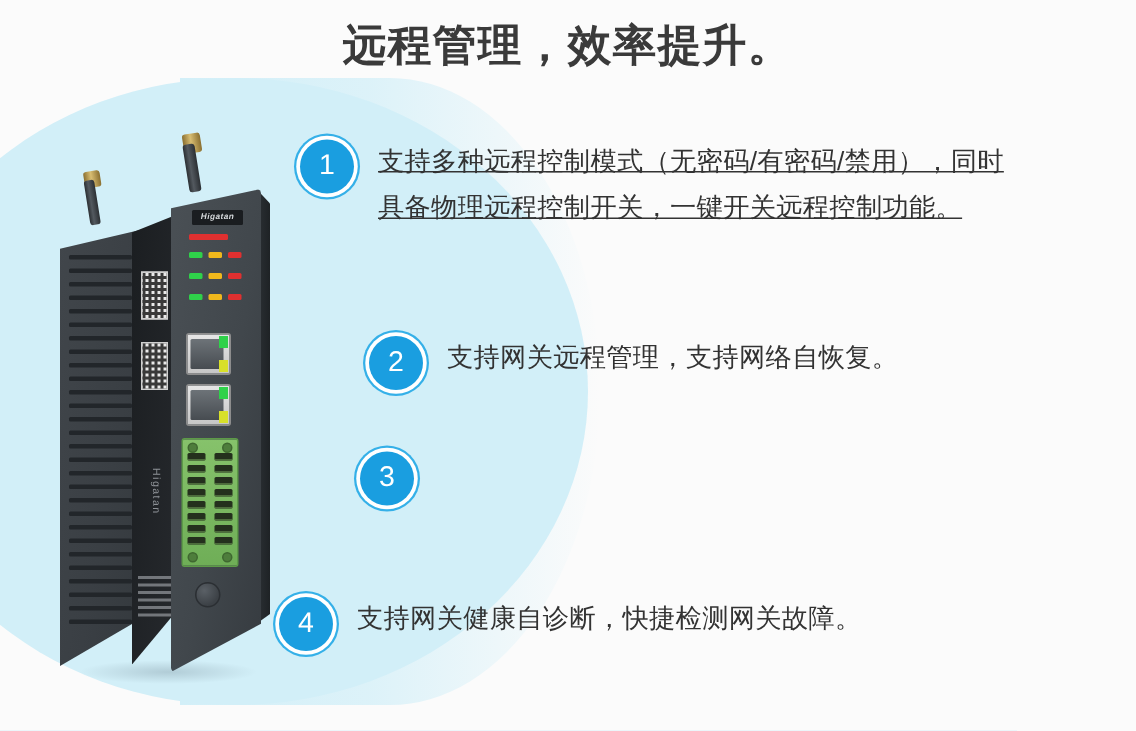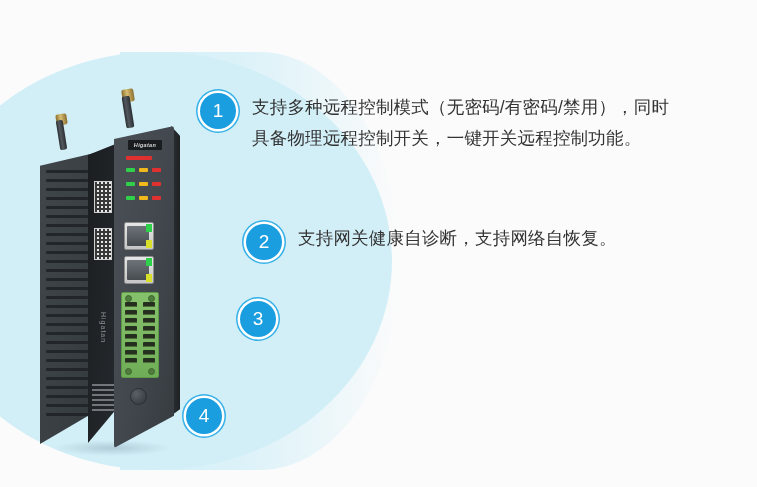--- a/index.html
+++ b/index.html
@@ -98,21 +98,21 @@
     font-family: "Liberation Sans", sans-serif;
   }
 
   .feature-text {
     font-size: 17.5px;
     line-height: 31px;
     color: #333333;
     letter-spacing: 0.2px;
     white-space: pre-line;
   }
-  .feature-1 .feature-text { width: 420px; }
+  .feature-1 .feature-text { width: 420px; text-decoration: underline; }
   .feature-2 .feature-text { width: 400px; }
   .feature-3 .feature-text { width: 375px; }
   .feature-4 .feature-text { width: 440px; }
 
   
   .device-wrap {
     position: absolute;
     left: 22px;
     top: 88px;
     width: 200px;
@@ -470,36 +470,38 @@
             </div>
         </div>
       </div>
 
       <div class="reset-btn"></div>
     </div>
 
     <div class="dev-shadow"></div>
   </div>
 
+  <div class="headline">远程管理，效率提升。</div>
 
   <div class="features">
 
     <div class="feature-row feature-1">
       <div class="badge">1</div>
       <div class="feature-text">支持多种远程控制模式（无密码/有密码/禁用），同时具备物理远程控制开关，一键开关远程控制功能。</div>
     </div>
 
     <div class="feature-row feature-2">
       <div class="badge">2</div>
-      <div class="feature-text">支持网关健康自诊断，支持网络自恢复。</div>
+      <div class="feature-text">支持网关远程管理，支持网络自恢复。</div>
     </div>
 
     <div class="feature-row feature-3">
       <div class="badge">3</div>
     </div>
 
     <div class="feature-row feature-4">
       <div class="badge">4</div>
+      <div class="feature-text">支持网关健康自诊断，快捷检测网关故障。</div>
     </div>
 
   </div>
 
 </div>
 
 </body></html>

